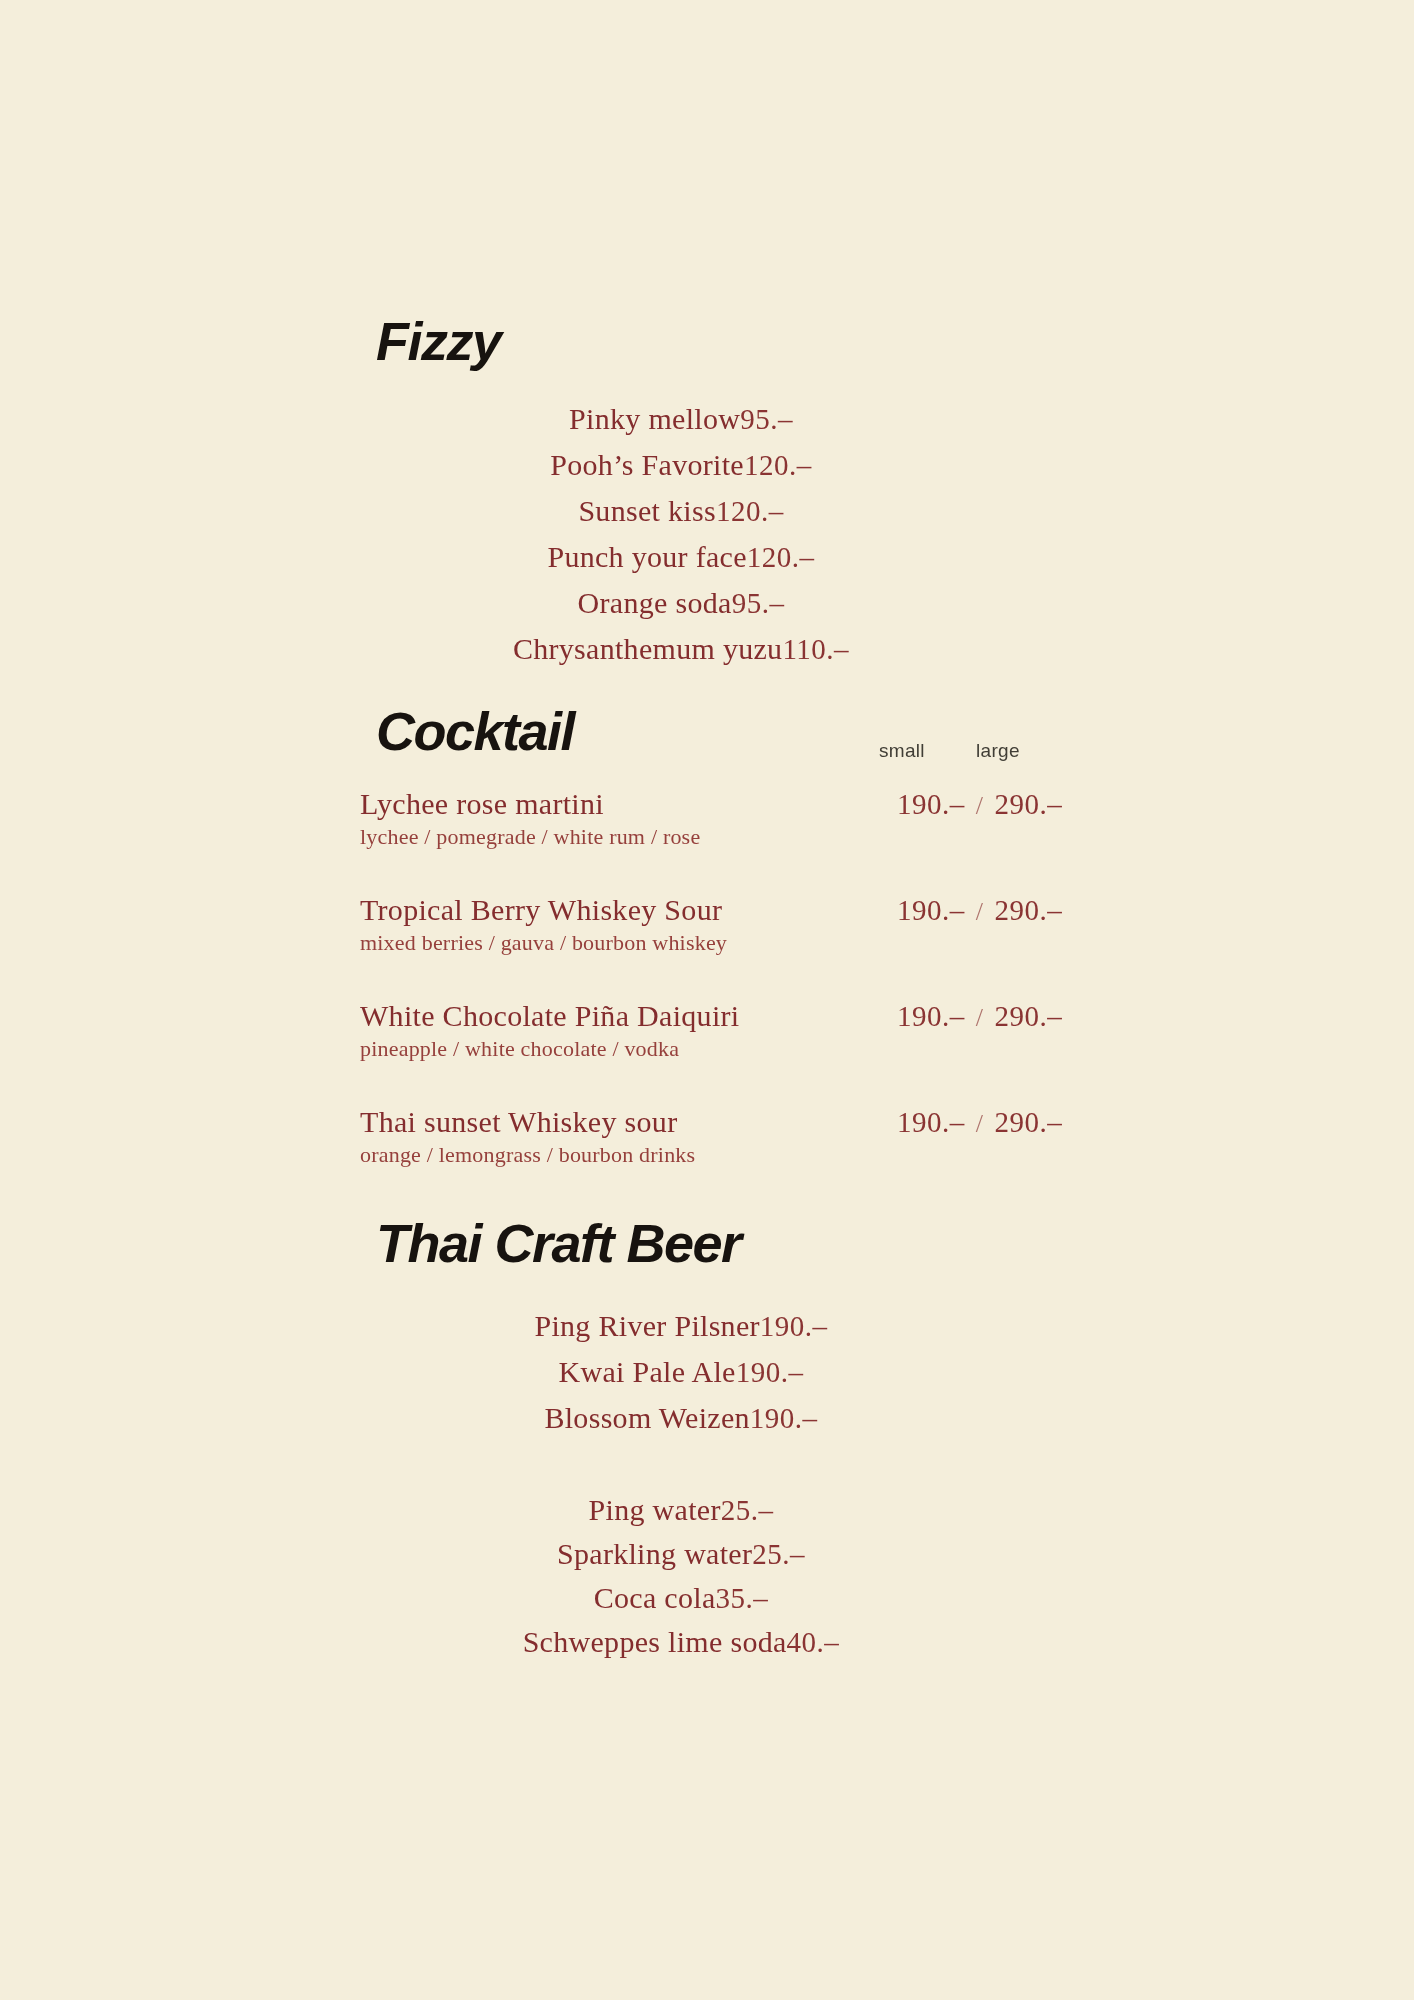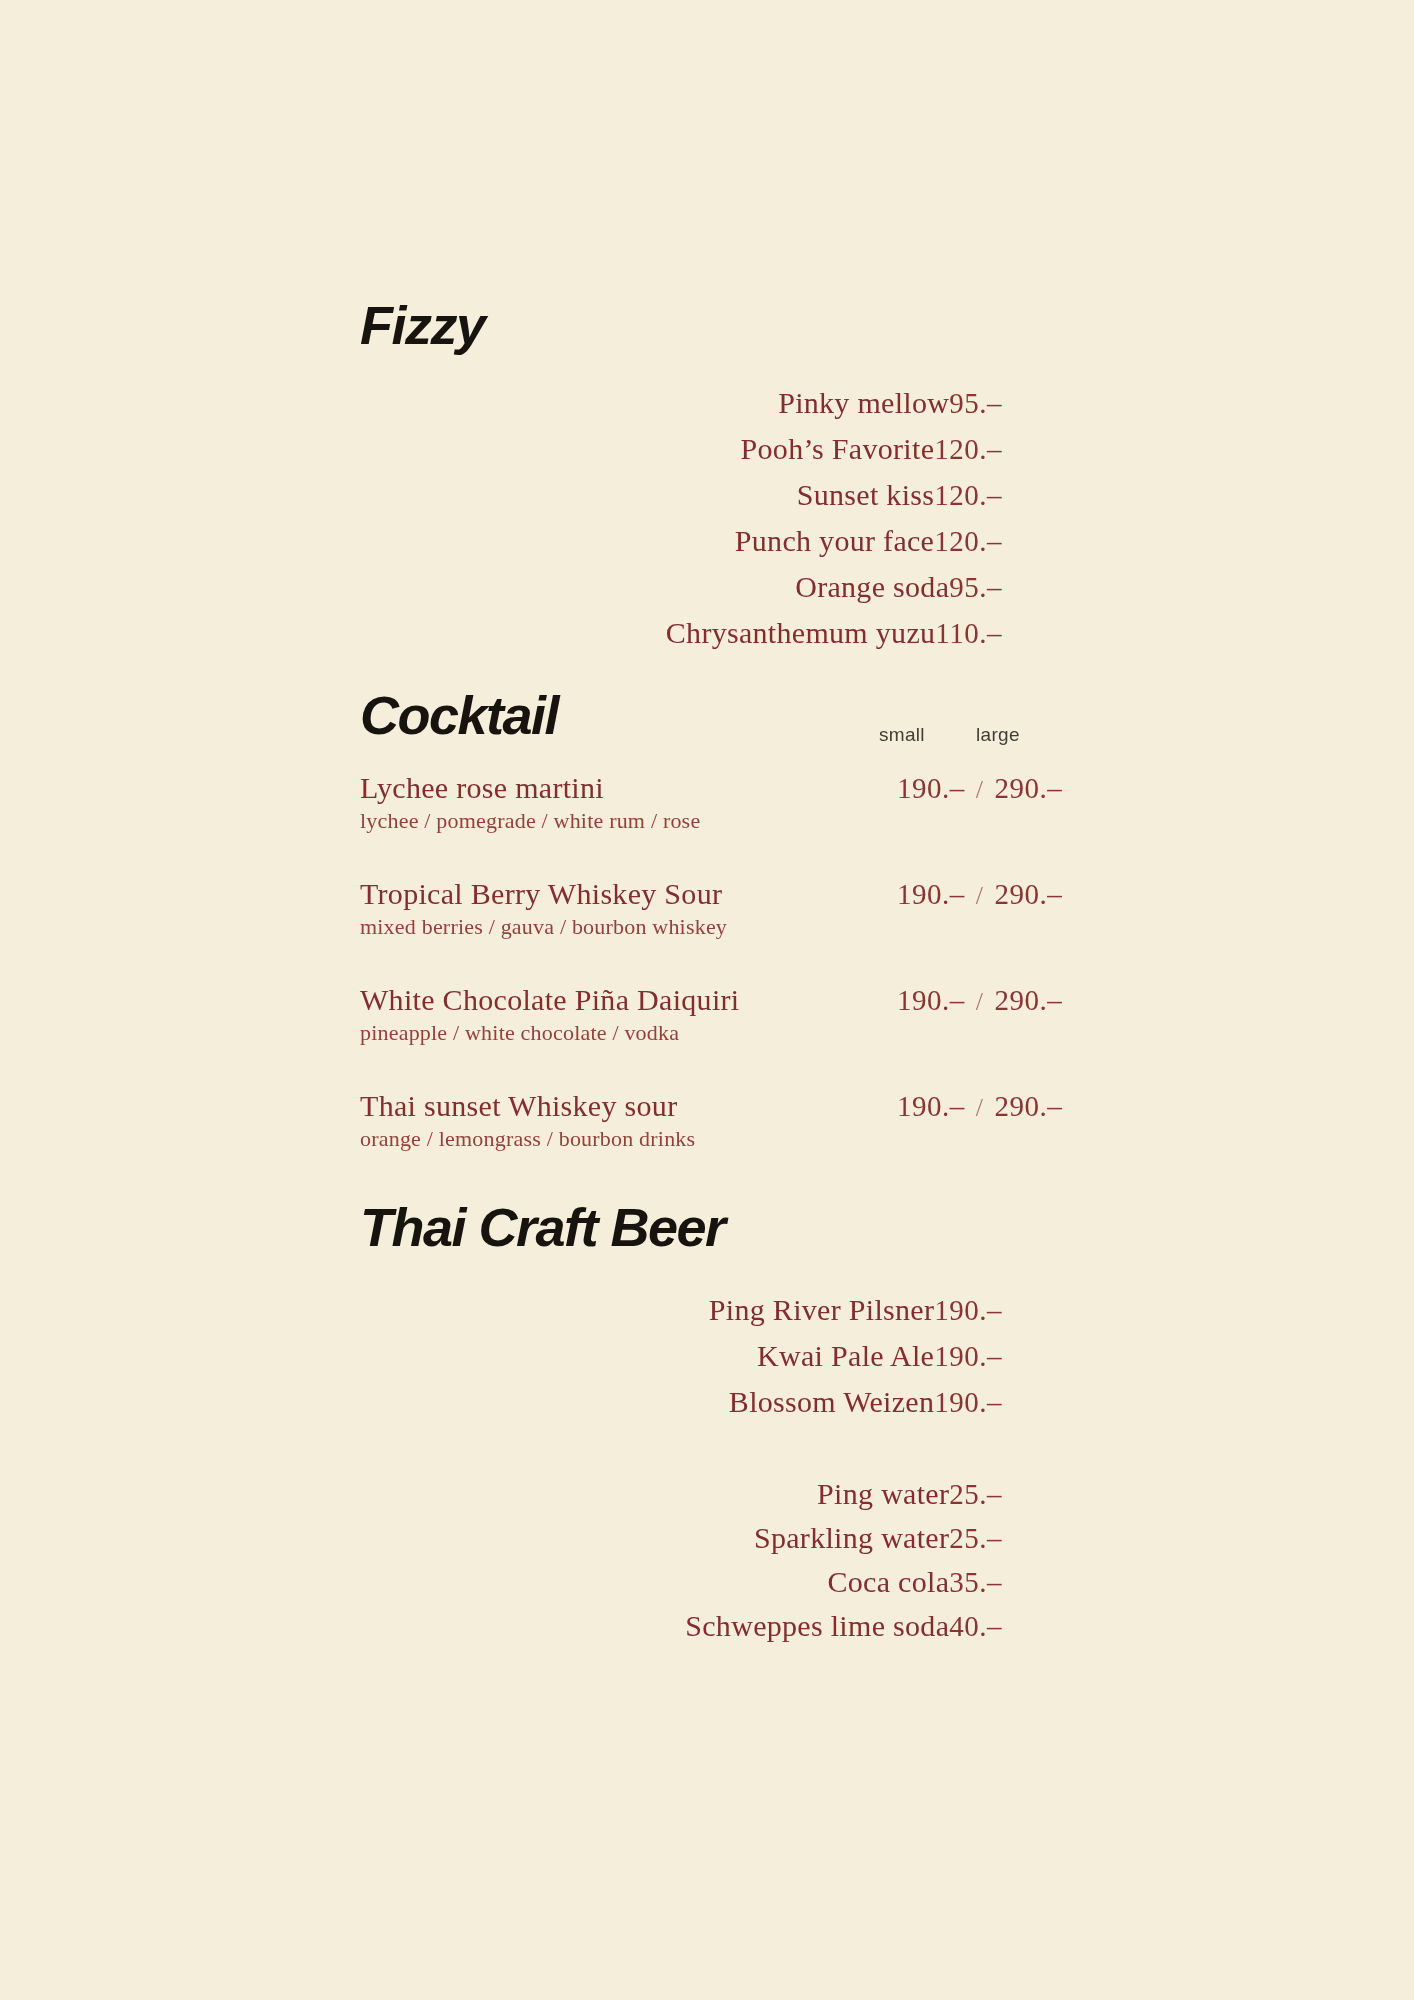--- a/index.html
+++ b/index.html
@@ -7,31 +7,31 @@
     position:relative;
     width:1414px; height:2000px;
     background:#f4eedb;
     overflow:hidden;
     font-family:"Liberation Sans", sans-serif;
   }
   .menu { position:absolute; left:360px; top:298px; width:642px; }
 
   .section-head { position:relative; }
   .heading {
-    margin:0;
+    margin:16px;
     font-family:"Liberation Sans", sans-serif;
     font-weight:700; font-style:italic;
     font-size:54px; line-height:54px;
     letter-spacing:-1.5px;
     color:#17130f;
   }
 
   .rows { }
   .row {
-    display:flex; justify-content:flex-end; align-items:baseline;
+    display:flex; justify-content:center; align-items:baseline;
     line-height:45px;
   }
   .name {
     font-family:"Liberation Serif", serif;
     font-size:30px; color:#842d2e; letter-spacing:0.3px;
   }
   .price {
     font-family:"Liberation Serif", serif;
     font-size:29px; color:#8a3433; letter-spacing:0.5px;
     white-space:nowrap;

